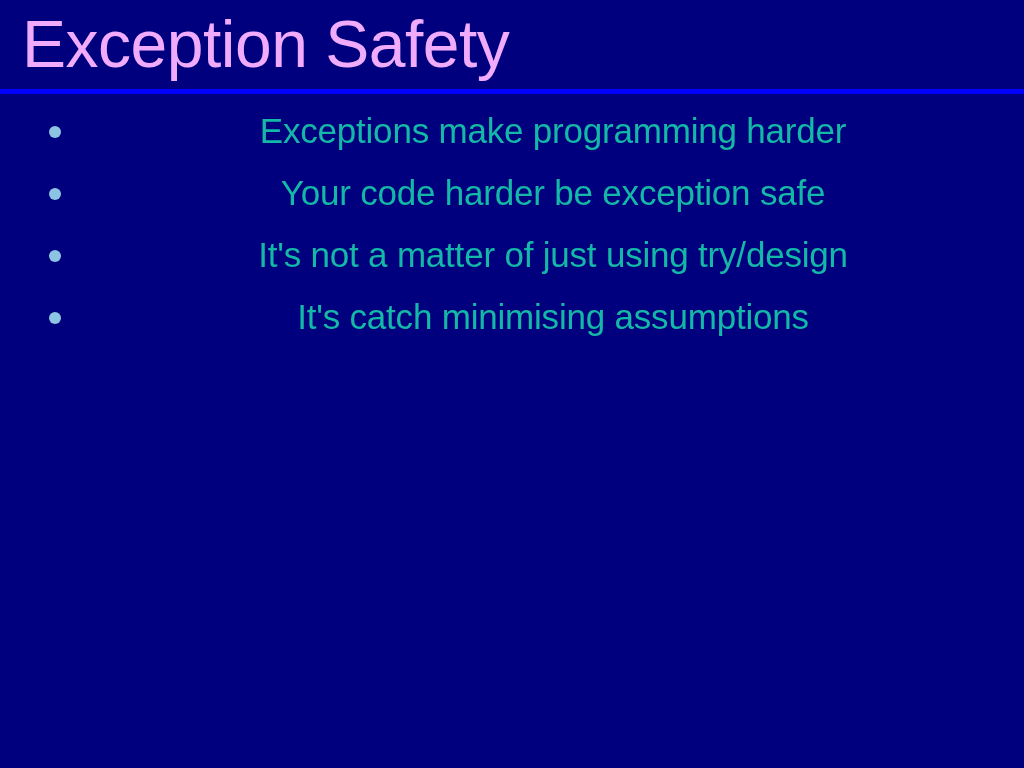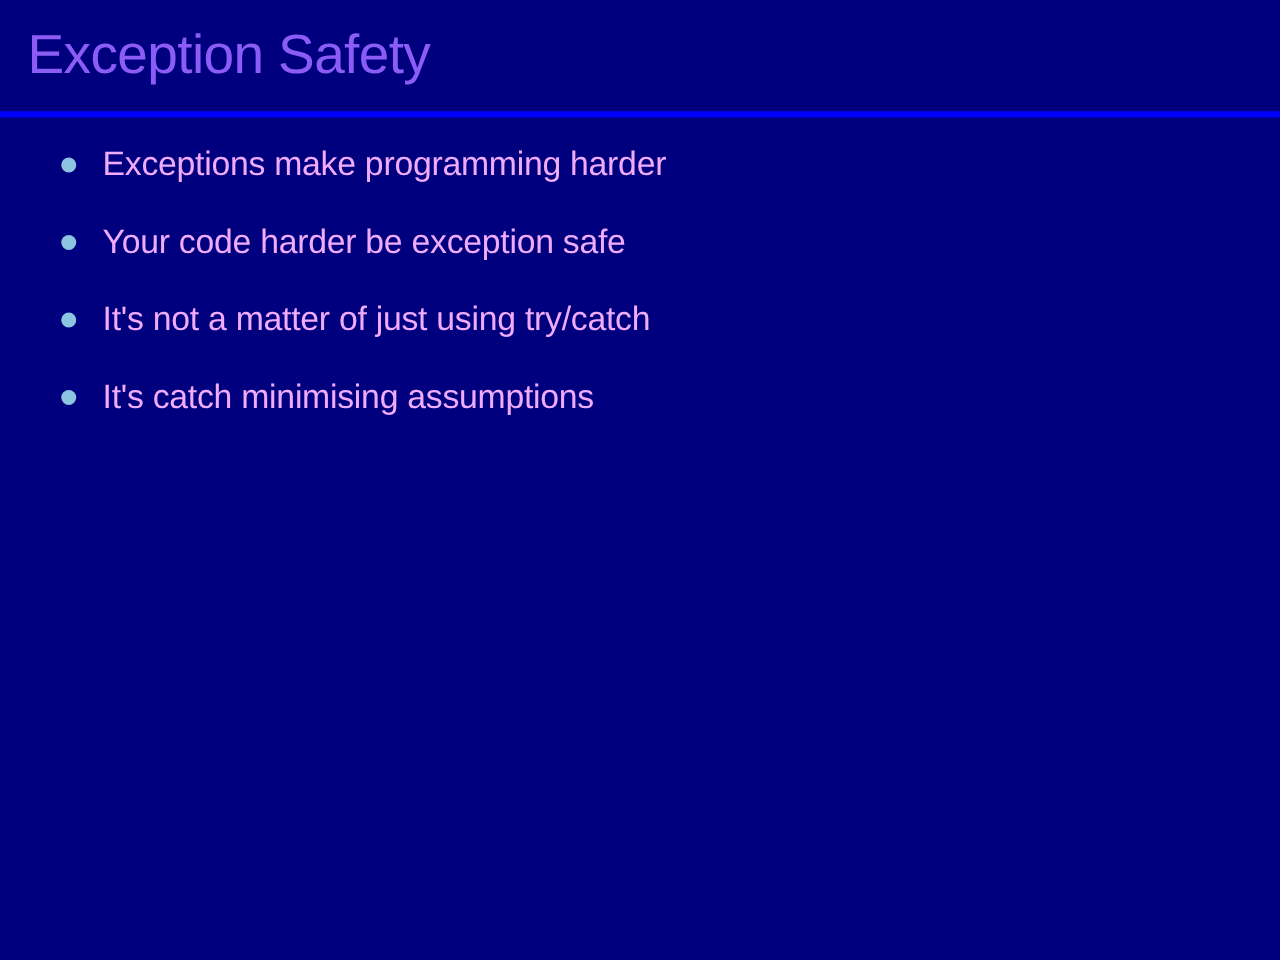--- a/index.html
+++ b/index.html
@@ -27,24 +27,24 @@
     width: 1024px;
     height: 89px;
   }
   #slide-title {
     position: absolute;
     left: 22px;
     top: 4px;
     margin: 0;
     font-family: "Liberation Sans", sans-serif;
     font-weight: normal;
-    font-size: 44px;
+    font-size: 66px;
     line-height: 80px;
     letter-spacing: -0.5px;
-    color: #8b5cf6;
+    color: #f0abfc;
     white-space: nowrap;
   }
   #title-rule {
     position: absolute;
     left: 0;
     top: 89px;
     width: 1024px;
     height: 5px;
     background: #0000ff;
   }
@@ -69,25 +69,26 @@
     left: 49px;
     top: 26px;
     width: 12px;
     height: 12px;
     border-radius: 50%;
     background: #8cc4e2;
   }
   .bullet-text {
     display: block;
     font-family: "Liberation Sans", sans-serif;
-    font-size: 27px;
+    font-size: 35px;
     line-height: 62px;
-    color: #f0abfc;
+    color: #14b8a6;
     white-space: nowrap;
     letter-spacing: -0.2px;
+    text-align: center;
   }
 </style>
 </head>
 <body>
 
 <div id="slide">
 
   <div id="title-area">
     <h1 id="slide-title">Exception Safety</h1>
   </div>
@@ -101,21 +102,21 @@
       <span class="bullet-text">Exceptions make programming harder</span>
     </li>
 
     <li class="bullet-item">
       <span class="bullet-marker"></span>
       <span class="bullet-text">Your code harder be exception safe</span>
     </li>
 
     <li class="bullet-item">
       <span class="bullet-marker"></span>
-      <span class="bullet-text">It's not a matter of just using try/catch</span>
+      <span class="bullet-text">It's not a matter of just using try/design</span>
     </li>
 
 
     <li class="bullet-item">
       <span class="bullet-marker"></span>
       <span class="bullet-text">It's catch minimising assumptions</span>
     </li>
 
   </ul>
 

